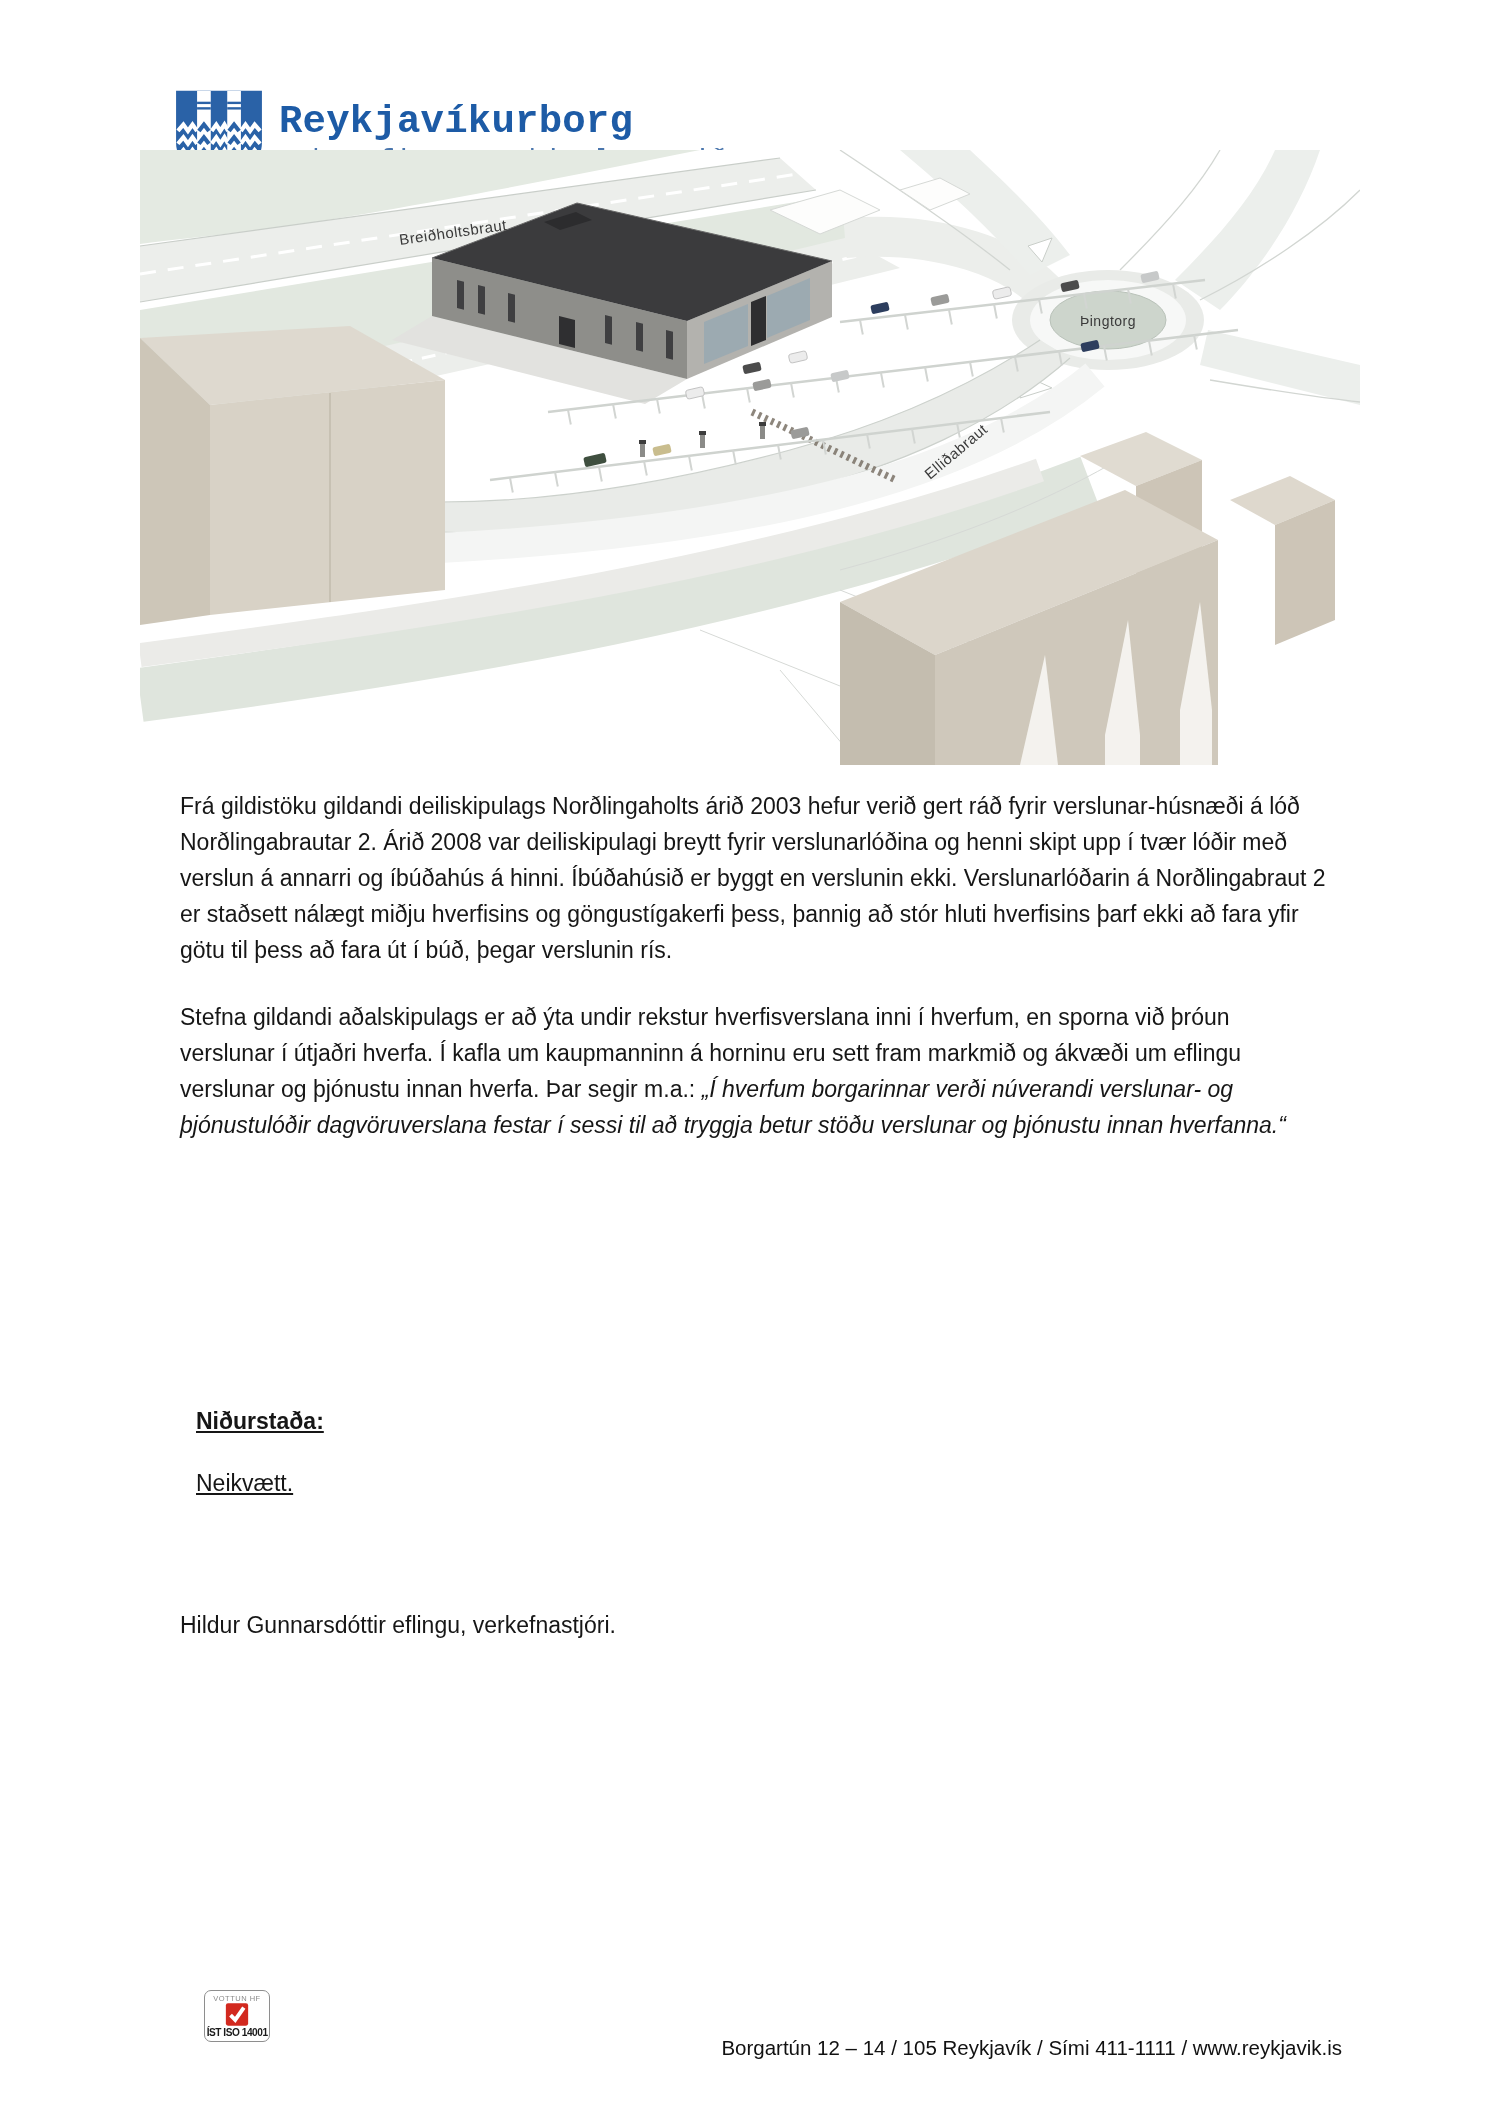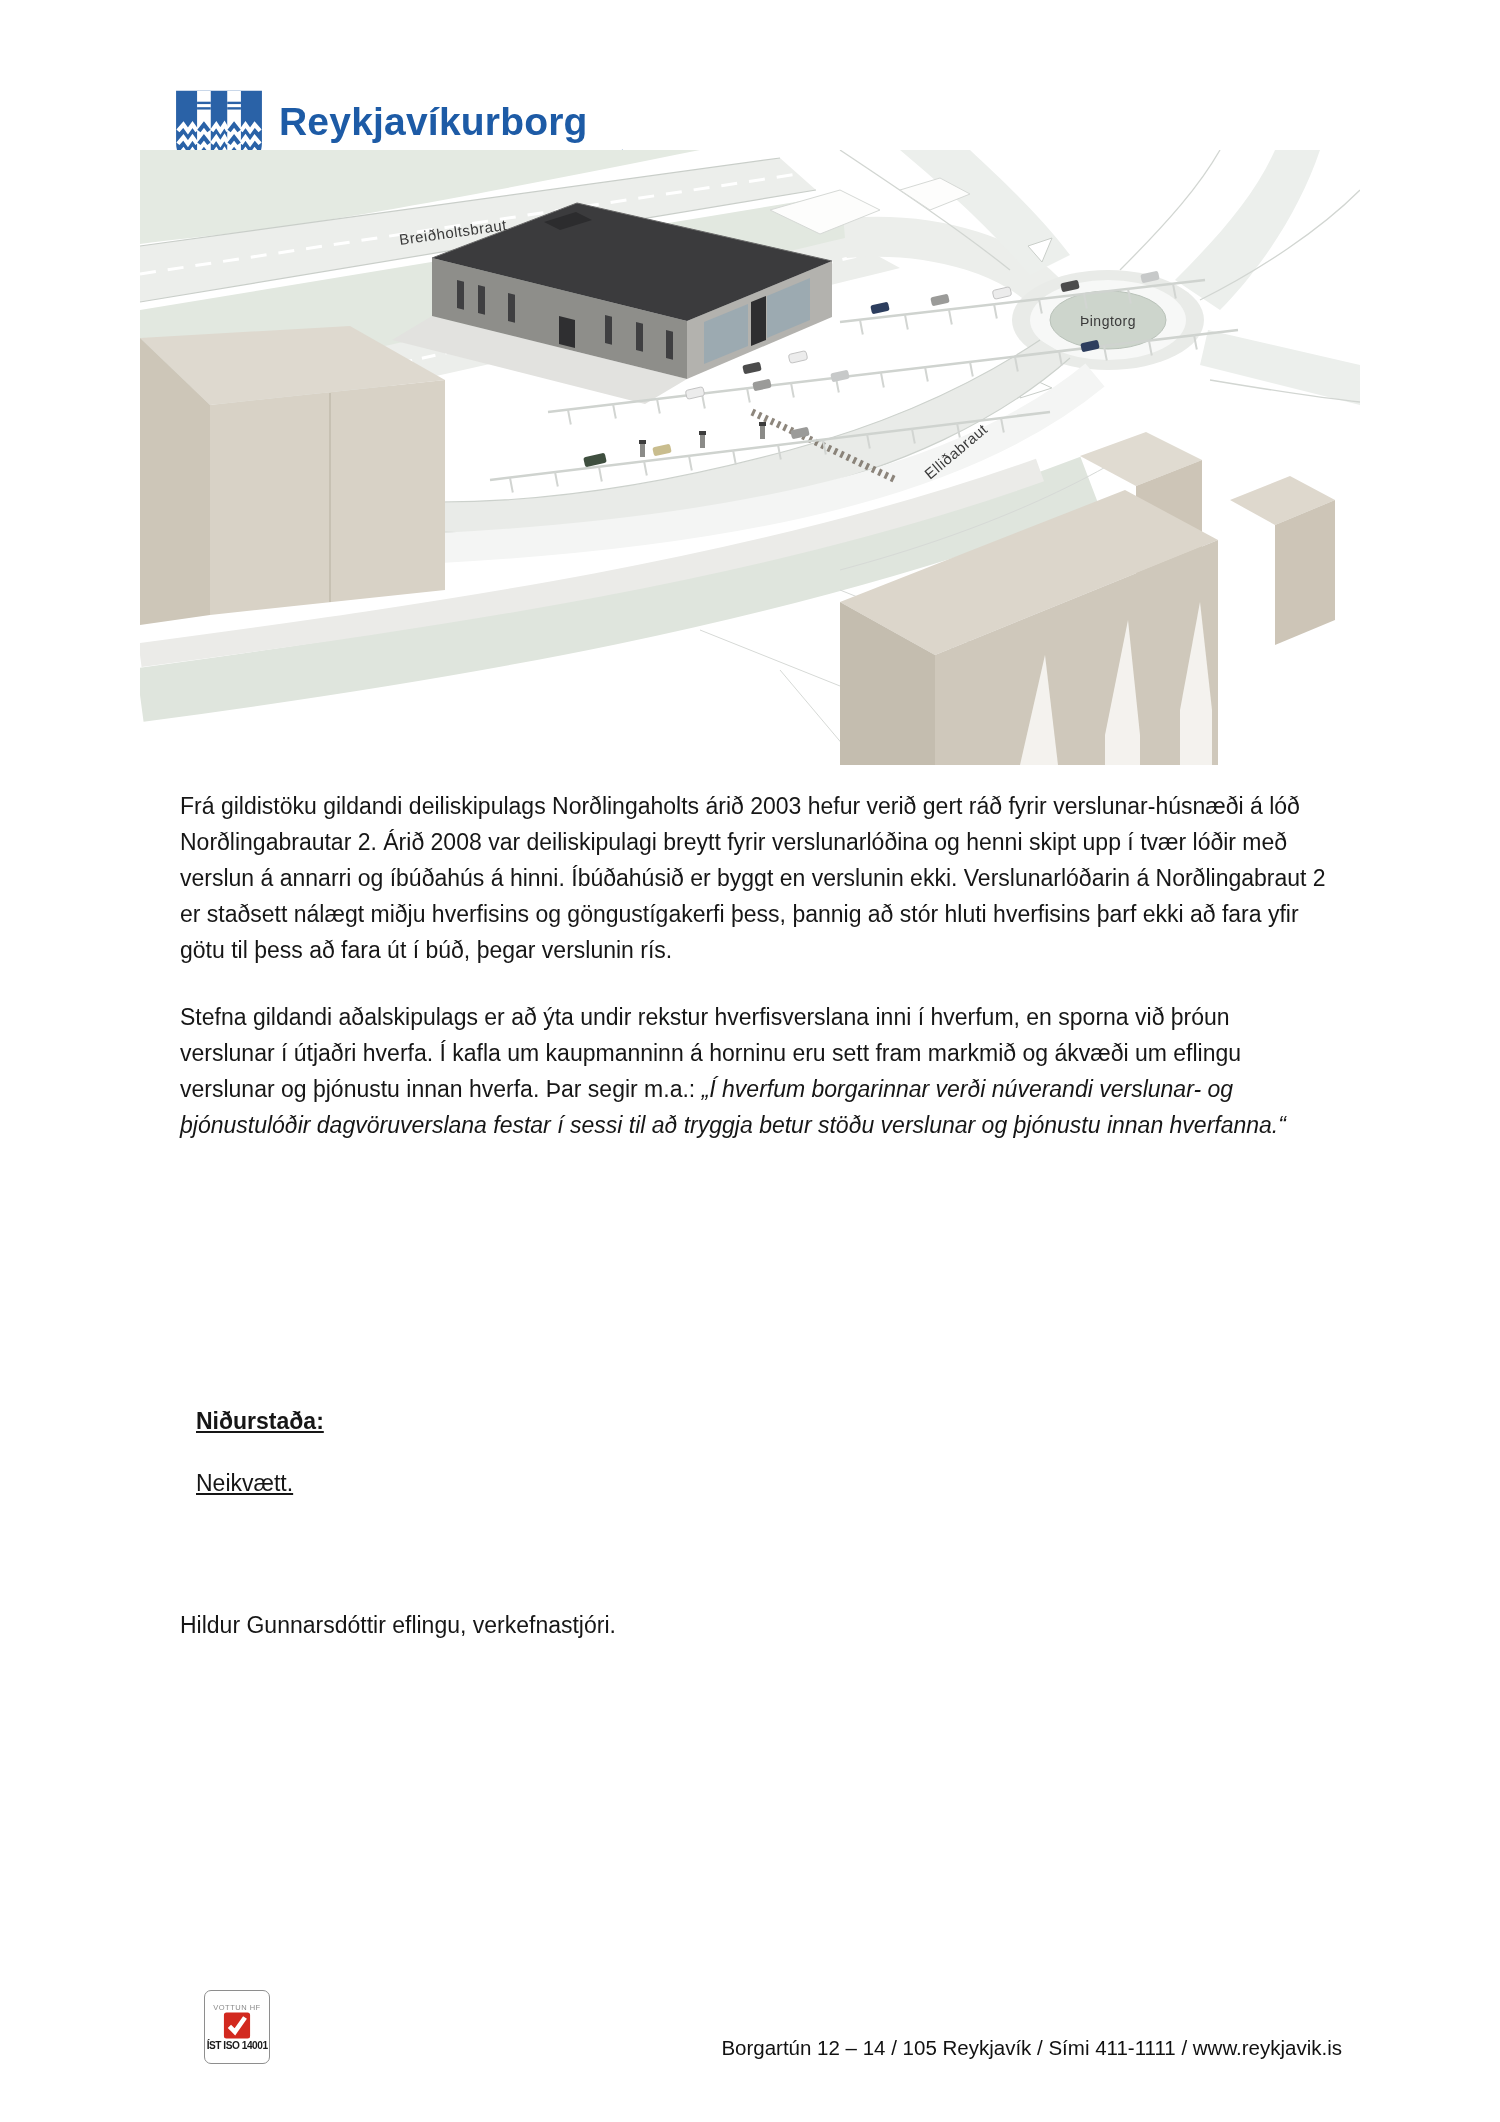--- a/index.html
+++ b/index.html
@@ -8,41 +8,41 @@
     width:1500px;height:2122px;
     background:#ffffff;
     margin:0 auto;
     font-family:"Liberation Sans",sans-serif;
     color:#161616;
     overflow:hidden;
   }
   
   .header{position:absolute;left:173px;top:88px;display:flex;gap:14px;}
   .logo-shield{width:92px;height:95px;flex:0 0 auto;}
-  .header-titles{padding-top:14px;}
+  .header-titles{padding-top:14px;font-family:Liberation Mono, monospace;}
   .org-name{font-size:39px;font-weight:bold;color:#1d5ba6;letter-spacing:0.2px;line-height:1.05;}
   .dept-name{font-size:27px;color:#4a76ad;letter-spacing:0.4px;margin-top:3px;}
   
   .plan-wrap{position:absolute;left:140px;top:150px;width:1220px;height:615px;}
   .plan-wrap svg{display:block;width:100%;height:100%;}
   .plan-label{font-family:"Liberation Sans",sans-serif;fill:#3a3a3a;}
   
   .text-main{position:absolute;left:180px;top:788px;width:1150px;font-size:23px;line-height:36px;}
   .text-main p{margin:0 0 31px 0;}
   .conclusion{position:absolute;left:196px;top:1403px;font-size:23px;line-height:36px;text-decoration:underline;}
   .conclusion .value{margin-top:26px;}
   .signature{position:absolute;left:180px;top:1583px;font-size:23px;line-height:36px;}
   .signature .person{margin-top:24px;}
   .note{position:absolute;left:180px;top:1698px;width:1165px;font-size:21px;line-height:33px;font-style:italic;}
   b,strong{font-weight:bold;}
   
-  .iso-badge{position:absolute;left:204px;top:1990px;width:66px;height:74px;
+  .iso-badge{position:absolute;left:204px;top:1990px;width:66px;height:52px;
     border:1.5px solid #8e8e8e;border-radius:7px;background:#fff;
     display:flex;flex-direction:column;align-items:center;justify-content:space-between;
-    padding:12px 2px;box-sizing:border-box;}
+    padding:3px 2px;box-sizing:border-box;}
   .iso-top{font-size:7.5px;color:#8a8a8a;letter-spacing:0.5px;white-space:nowrap;}
   .iso-mark{width:44px;height:44px;}
   .iso-bottom{font-size:11px;font-weight:bold;color:#1a1a1a;letter-spacing:-0.5px;white-space:nowrap;transform:scaleX(0.92);}
   .footer-text{position:absolute;right:158px;top:2036px;font-size:20.5px;color:#111;}
 </style>
 </head>
 <body>
 
 <div class="page">
 

